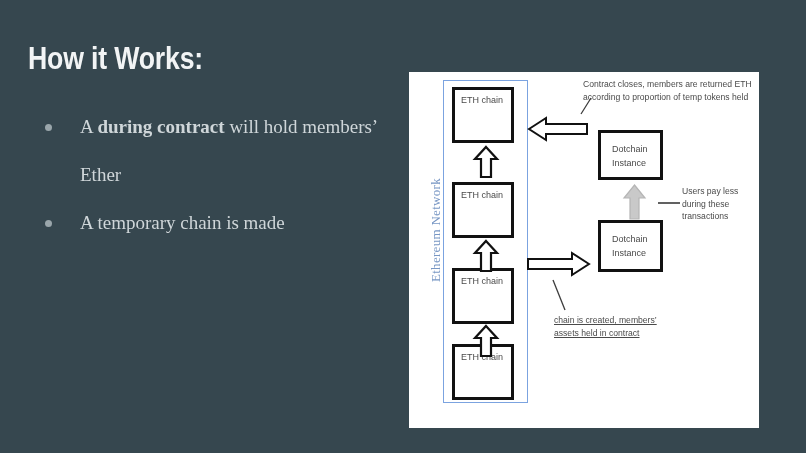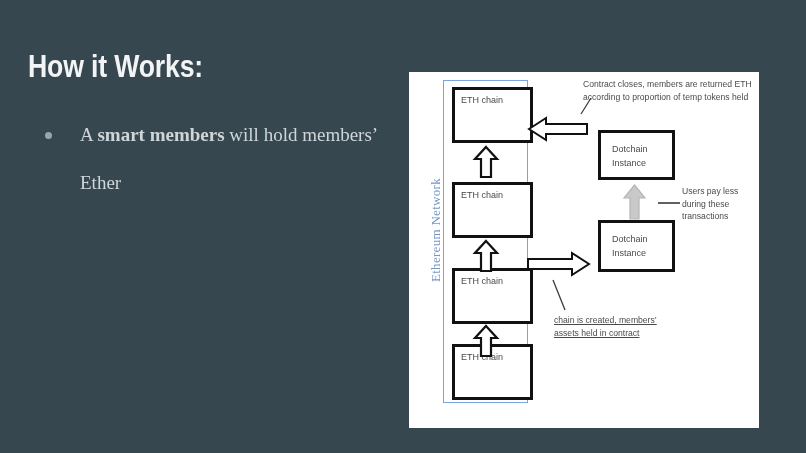--- a/index.html
+++ b/index.html
@@ -12,21 +12,21 @@
 
   body {
     background: #36474f;
     font-family: "Liberation Sans", sans-serif;
     position: relative;
   }
 
   
   .slide-left {
     position: absolute;
-    left: 0; top: 8px;
+    left: 0; top: 0;
     width: 400px; height: 363px; padding-left: 44px;
   }
 
   .slide-title {
     position: absolute;
     left: 28px;
     top: 41px;
     font-family: "Liberation Sans Narrow", "Liberation Sans", sans-serif;
     font-weight: bold;
     font-size: 31px;
@@ -101,21 +101,21 @@
     top: 8px;
     width: 85px;
     height: 323px;
     border: 1.5px solid #7ba3e0;
     background: transparent;
   }
 
   .eth-box {
     position: absolute;
     left: 43px;
-    width: 81px;
+    width: 62px;
     height: 56px;
     border: 3px solid #111111;
     background: #ffffff;
   }
   .eth-box .eth-label {
     position: absolute;
     left: 6px;
     top: 5px;
     font-family: "Liberation Sans", sans-serif;
     font-size: 9px;
@@ -161,21 +161,21 @@
     position: absolute;
     left: 118px;
     top: 180px;
     width: 63px;
     height: 24px;
   }
 
   .dot-box {
     position: absolute;
     left: 189px;
-    width: 77px;
+    width: 65px;
     border: 3px solid #111111;
     background: #ffffff;
   }
   .dot-box .dot-label {
     position: absolute;
     left: 11px;
     top: 9px;
     font-family: "Liberation Sans", sans-serif;
     font-size: 9px;
     line-height: 14px;
@@ -206,23 +206,27 @@
 <body>
 
 <div class="slide-left">
 
   <div class="slide-title">How it Works:</div>
 
   <ul class="bullet-list">
 
     <li class="bullet-item">
       <span class="dot"></span>
-      <span>A </span><b>smart members</b><span> will hold members’ Ether</span>
+      <span>A </span><b>during contract</b><span> will hold members’ Ether</span>
     </li>
 
+    <li class="bullet-item">
+      <span class="dot"></span>
+      <span>A temporary chain is made</span>
+    </li>
 
 
   </ul>
 </div>
 
 <div class="diagram-panel">
 
   <div class="network-label">Ethereum Network</div>
 
   <div class="network-box"></div>

